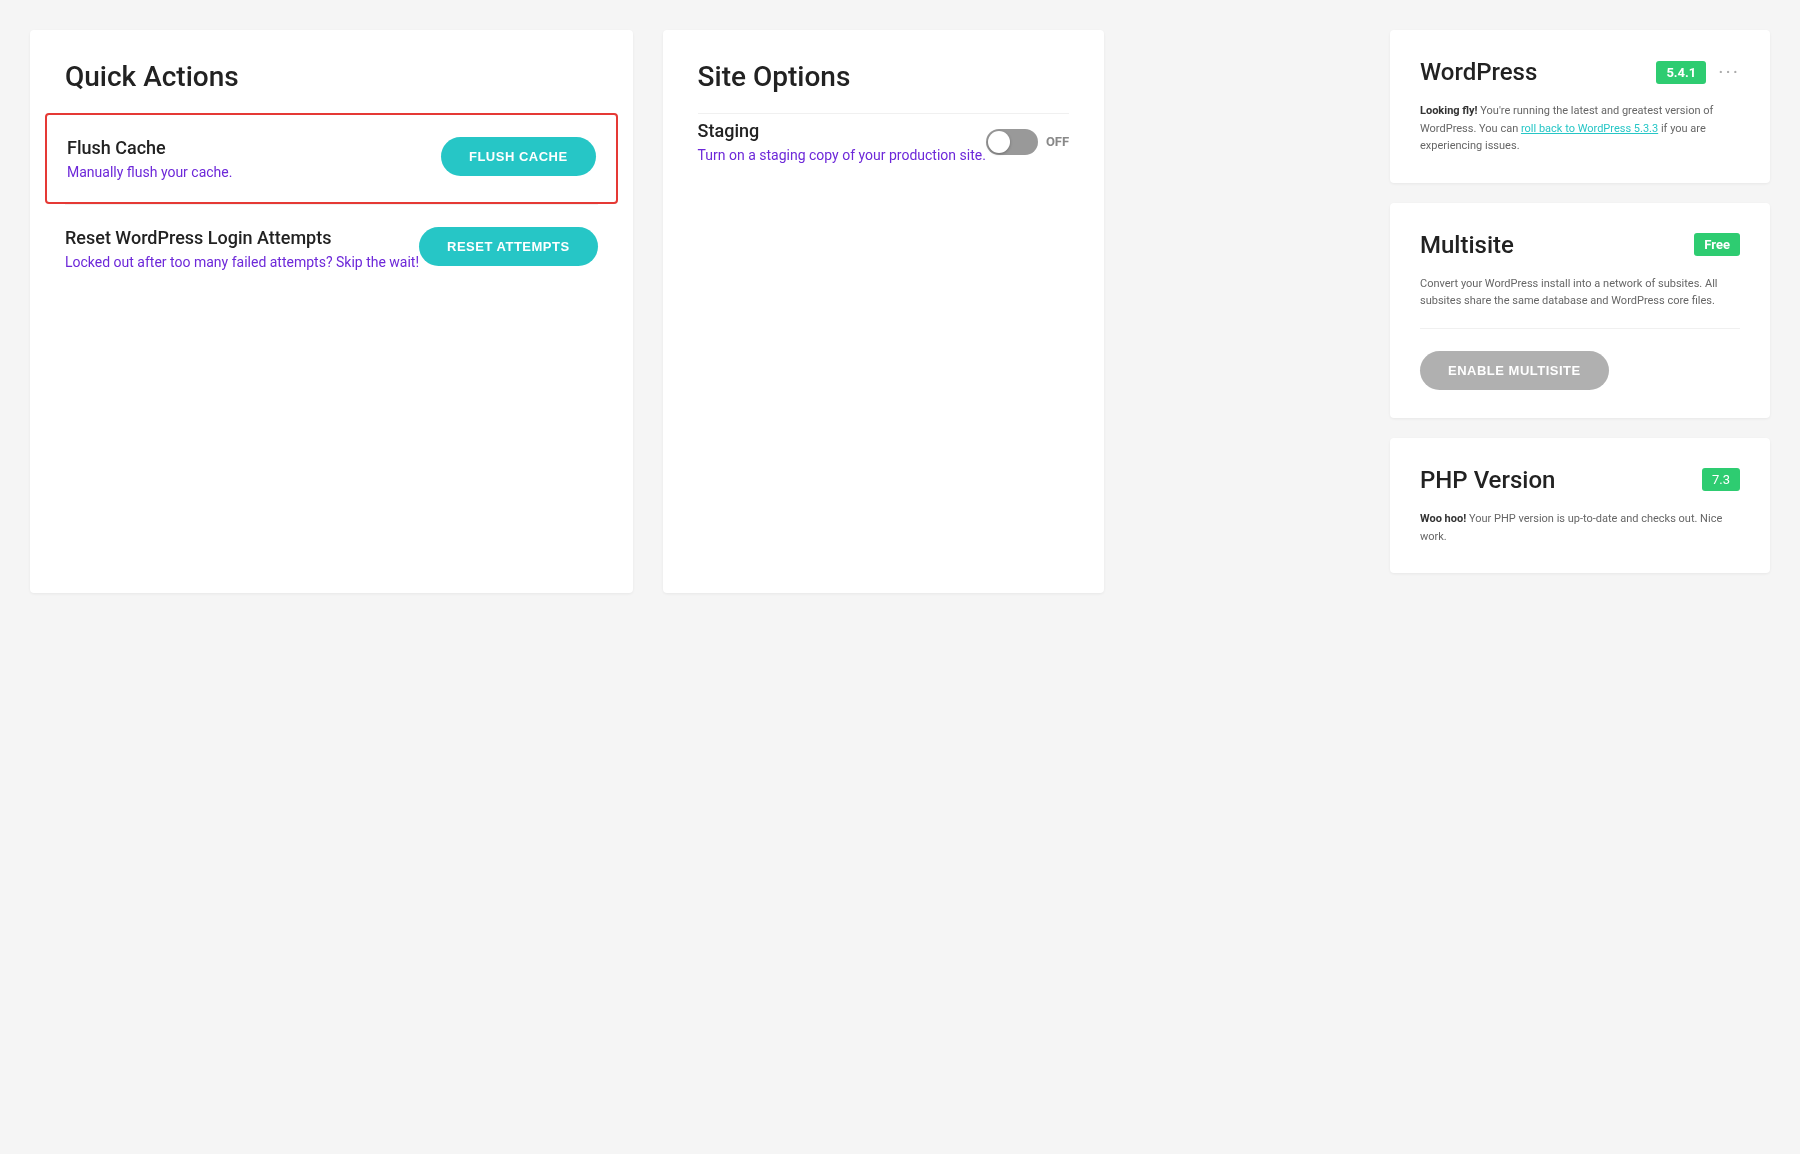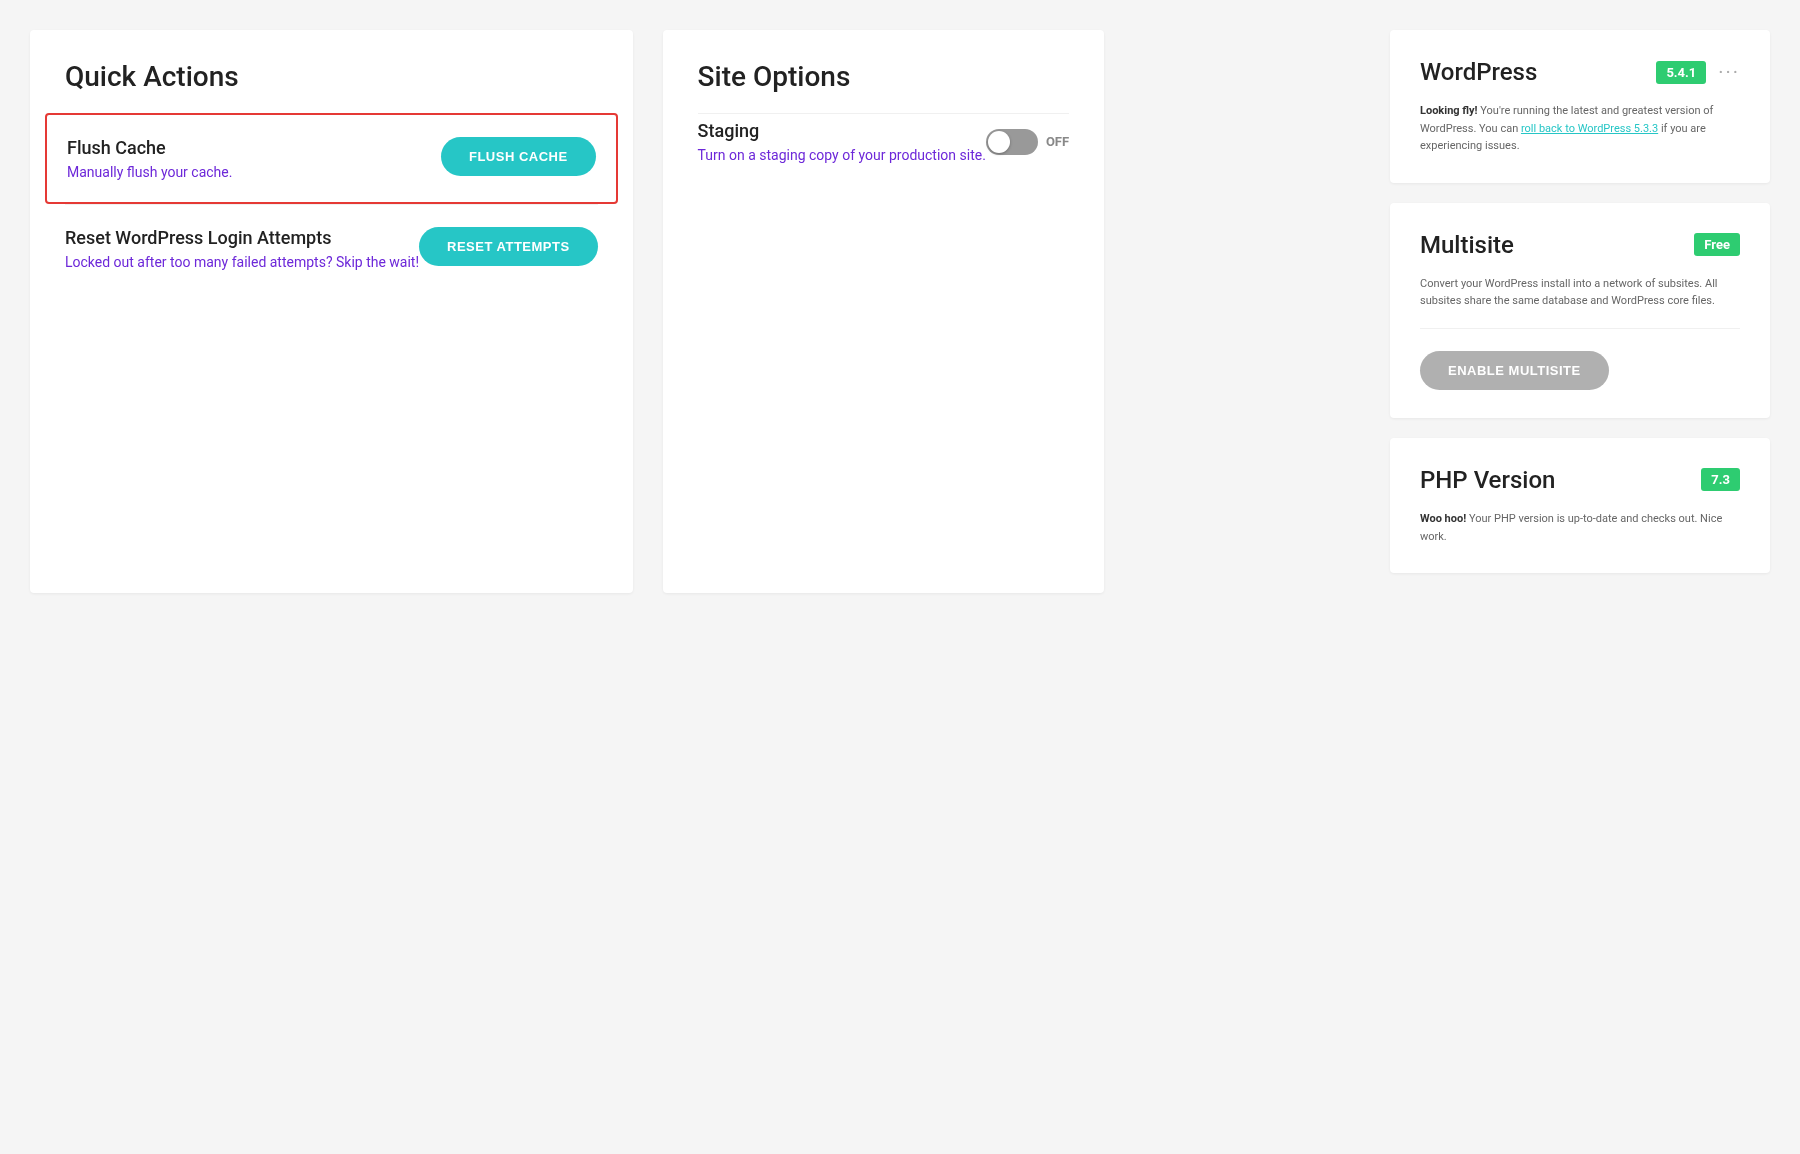--- a/index.html
+++ b/index.html
@@ -157,21 +157,21 @@
       color: #fff;
       font-size: 13px;
       font-weight: 700;
       padding: 4px 10px;
       border-radius: 3px;
     }
     .php-badge {
       background: #2ecc71;
       color: #fff;
       font-size: 13px;
-      font-weight: 700;
+      font-weight: 400;
       padding: 4px 10px;
       border-radius: 3px;
     }
     .dots-menu {
       color: #aaa;
       font-size: 20px;
       cursor: pointer;
       letter-spacing: 2px;
     }
     .rcard-body {

